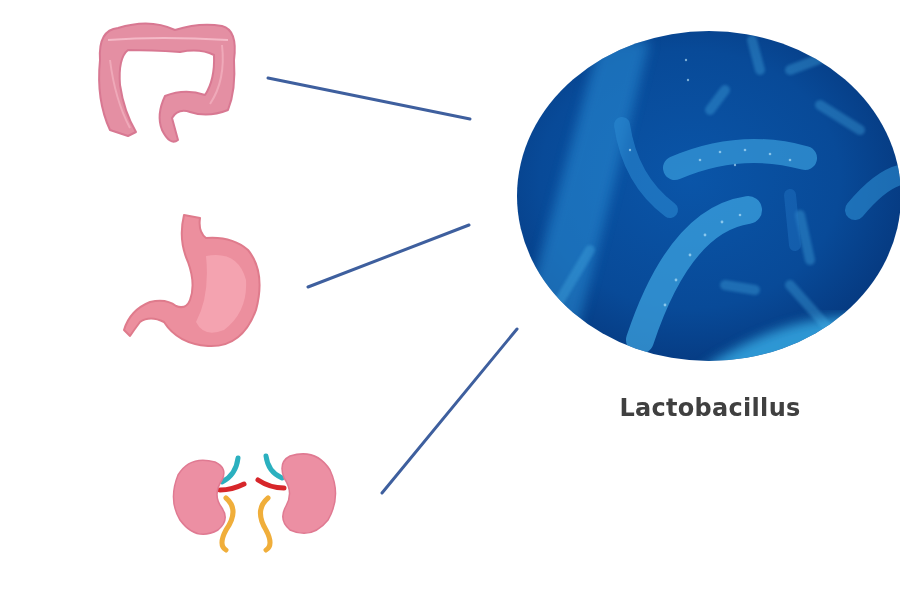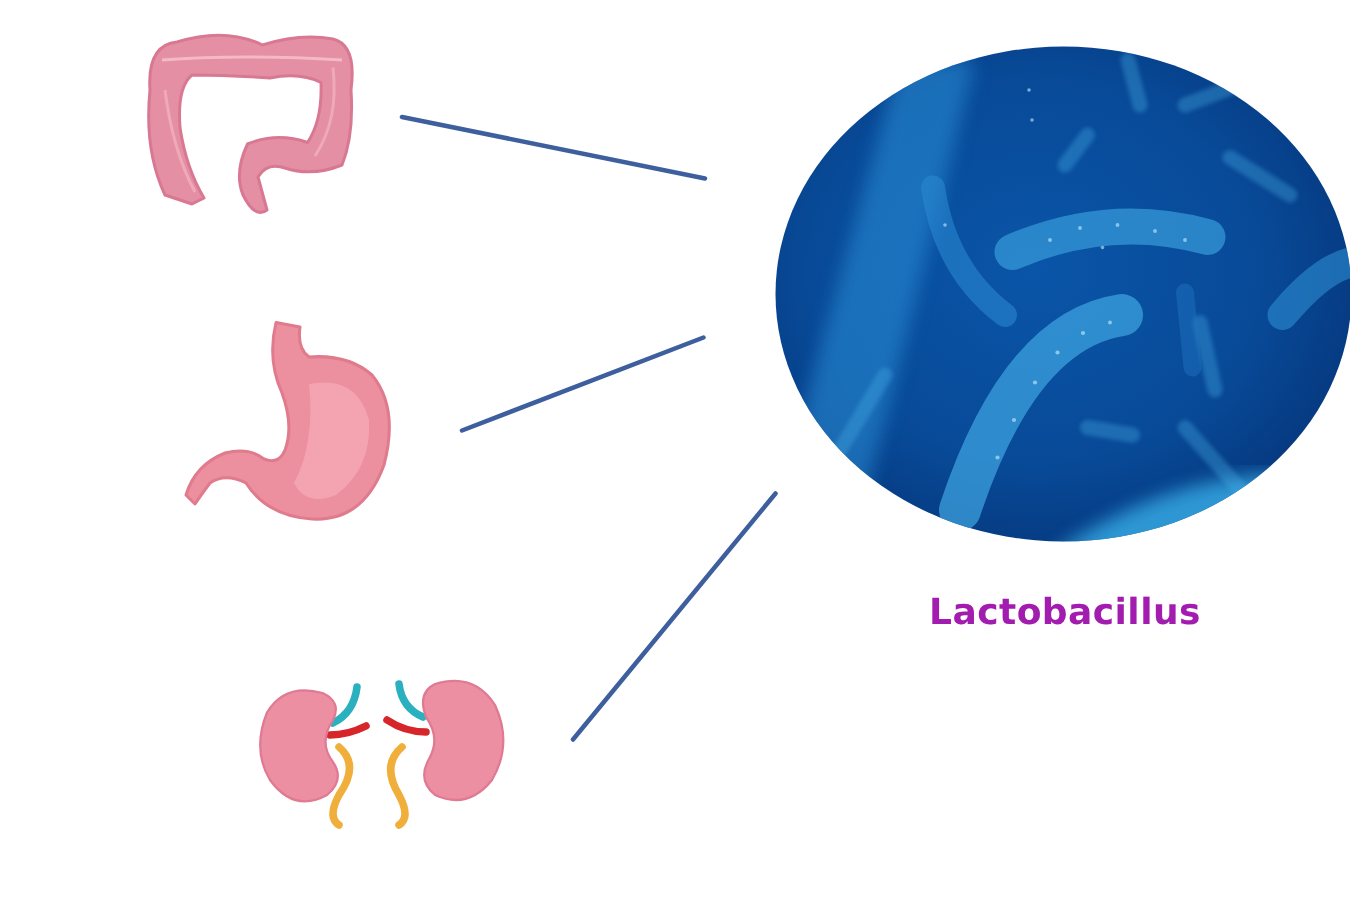--- a/index.html
+++ b/index.html
@@ -2,21 +2,21 @@
 <html><head>
   <meta charset="utf-8">
   <style>
     html, body { margin: 0; padding: 0; background: #ffffff; }
     body { width: 900px; height: 600px; position: relative; overflow: hidden;
            font-family: "Liberation Sans", sans-serif; }
     .layer { position: absolute; left: 0; top: 0; }
     .label {
       position: absolute; left: 585px; top: 394px; width: 250px; text-align: center;
       font-family: "DejaVu Sans", sans-serif; font-weight: bold; font-size: 24px;
-      color: #a21caf; letter-spacing: 0.3px;
+      color: #404040; letter-spacing: 0.3px;
     }
   </style>
 </head>
 <body>
 
 <svg class="layer" width="900" height="600" viewBox="0 0 900 600">
   <defs>
     <radialGradient id="bgGrad" cx="45%" cy="45%" r="65%">
       <stop offset="0%" stop-color="#0a55a8"></stop>
       <stop offset="60%" stop-color="#084a98"></stop>

